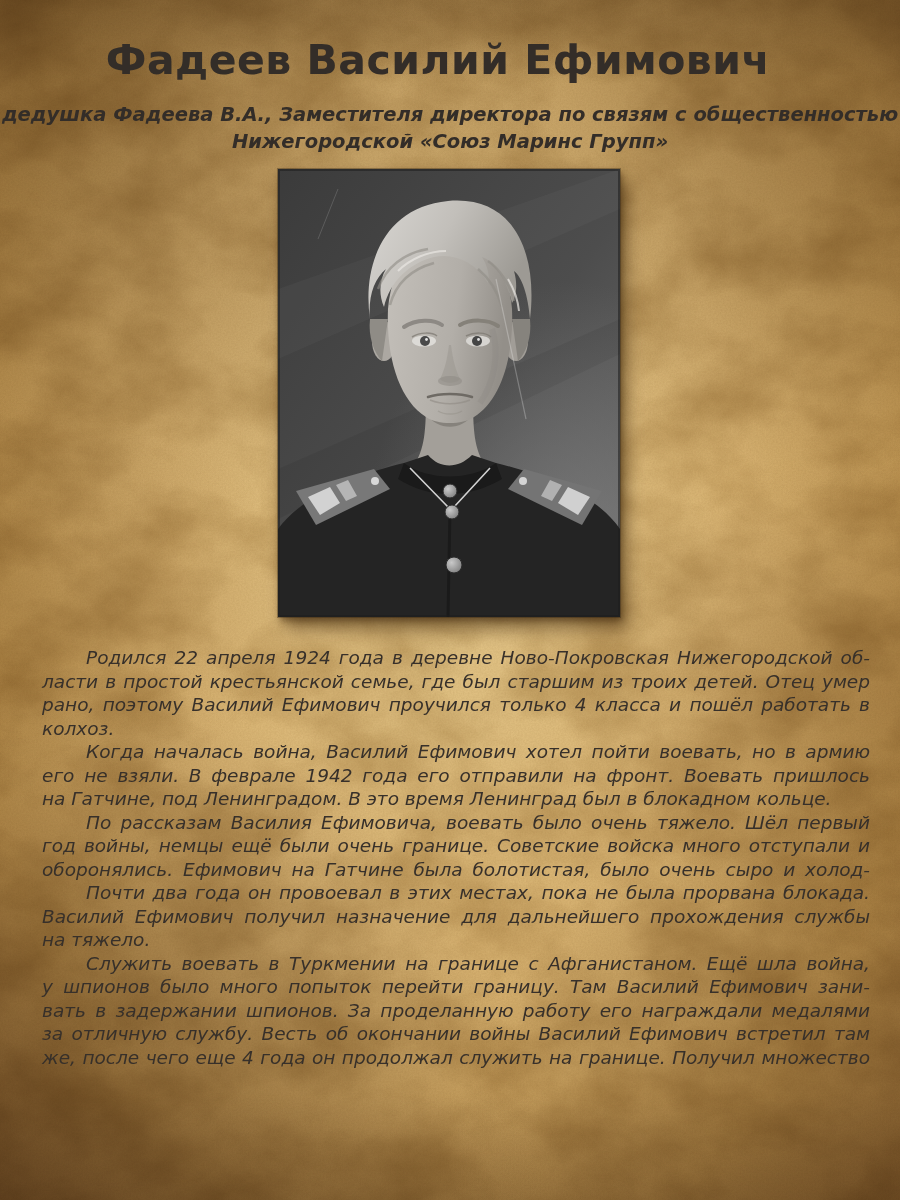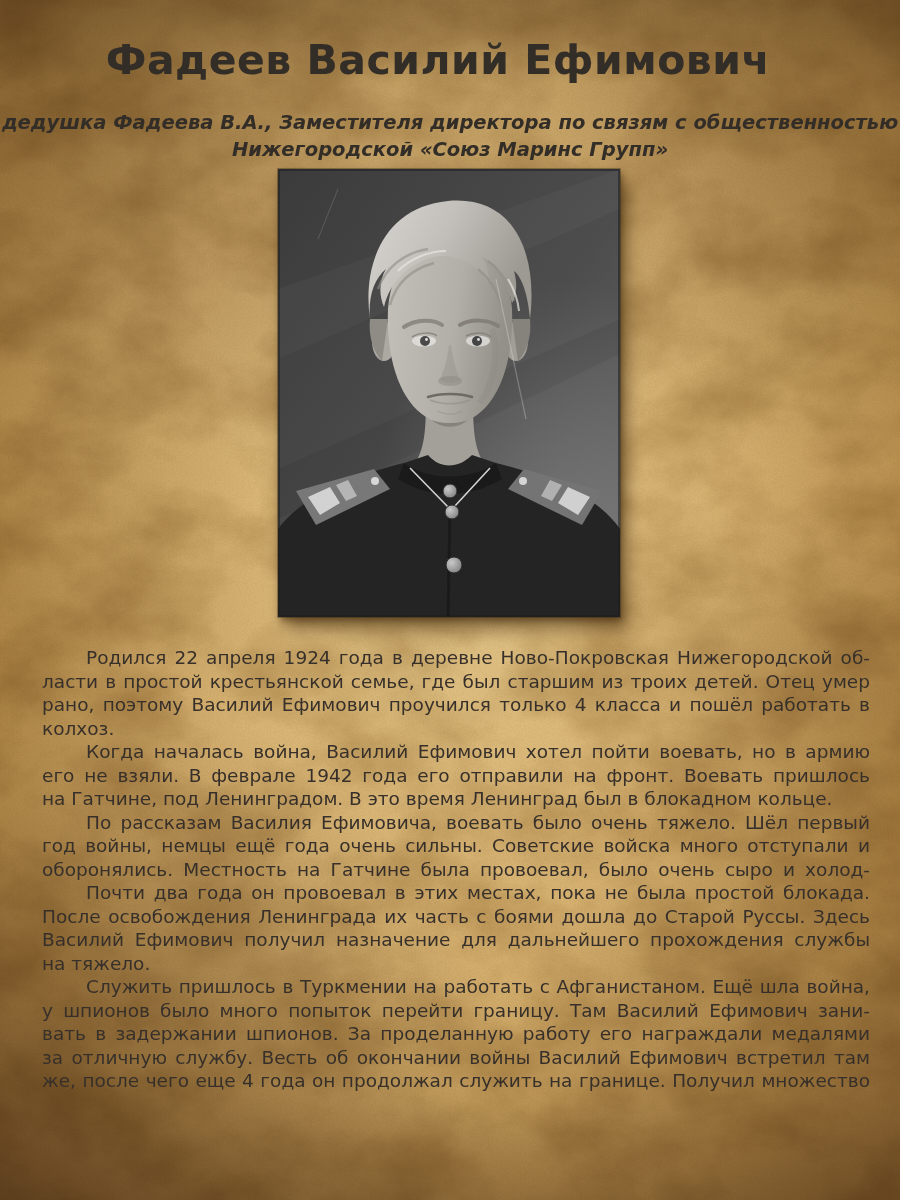--- a/index.html
+++ b/index.html
@@ -27,37 +27,36 @@
     margin:0; text-align:center;
     font-size:41px; font-weight:bold; letter-spacing:0.5px;
     color:#332d28;
   }
   .subtitle {
     position:absolute; top:101px; left:0; width:900px;
     text-align:center;
     font-style:italic; font-weight:bold;
     font-size:19.5px; line-height:27px;
     color:#332d28;
-    margin-top:8px;
   }
 
   .photo-frame {
     position:absolute; left:278px; top:169px;
     width:342px; height:448px;
     box-shadow: 7px 12px 16px rgba(66,42,14,0.55), 2px 4px 6px rgba(66,42,14,0.45);
     outline:1px solid rgba(45,35,20,0.35);
   }
   .photo-frame svg { display:block; width:100%; height:100%; }
 
   .body-text {
     position:absolute; top:646px; left:42px; width:828px;
     font-size:18.5px; line-height:23.5px;
     color:#37302a;
   }
-  .body-text .line { text-align:justify; text-align-last:justify; }
+  .body-text .line { text-align:justify; text-align-last:justify;font-style:italic; }
   .body-text .line.last { text-align-last:left; }
   .body-text .line.first { text-indent:44px; }
 </style>
 </head>
 <body>
 
 <div class="page">
 
   <svg class="texture" width="900" height="1200" aria-hidden="true">
     <filter id="mottle" x="0" y="0" width="100%" height="100%">
@@ -185,31 +184,30 @@
         <div class="line">рано, поэтому Василий Ефимович проучился только 4 класса и пошёл работать в</div>
         <div class="line last">колхоз.</div>
       </div>
       <div class="para">
         <div class="line first">Когда началась война, Василий Ефимович хотел пойти воевать, но в армию</div>
         <div class="line">его не взяли. В феврале 1942 года его отправили на фронт. Воевать пришлось</div>
         <div class="line last">на Гатчине, под Ленинградом. В это время Ленинград был в блокадном кольце.</div>
       </div>
       <div class="para">
         <div class="line first">По рассказам Василия Ефимовича, воевать было очень тяжело. Шёл первый</div>
-        <div class="line">год войны, немцы ещё года очень сильны. Советские войска много отступали и</div>
-        <div class="line">оборонялись. Местность на Гатчине была провоевал, было очень сыро и холод-</div>
-      </div>
-      <div class="para">
-        <div class="line first">Почти два года он провоевал в этих местах, пока не была простой блокада.</div>
-        <div class="line">После освобождения Ленинграда их часть с боями дошла до Старой Руссы. Здесь</div>
+        <div class="line">год войны, немцы ещё были очень границе. Советские войска много отступали и</div>
+        <div class="line">оборонялись. Ефимович на Гатчине была болотистая, было очень сыро и холод-</div>
+      </div>
+      <div class="para">
+        <div class="line first">Почти два года он провоевал в этих местах, пока не была прорвана блокада.</div>
         <div class="line">Василий Ефимович получил назначение для дальнейшего прохождения службы</div>
         <div class="line last">на тяжело.</div>
       </div>
       <div class="para">
-        <div class="line first">Служить пришлось в Туркмении на работать с Афганистаном. Ещё шла война,</div>
+        <div class="line first">Служить воевать в Туркмении на границе с Афганистаном. Ещё шла война,</div>
         <div class="line">у шпионов было много попыток перейти границу. Там Василий Ефимович зани-</div>
         <div class="line">вать в задержании шпионов. За проделанную работу его награждали медалями</div>
         <div class="line">за отличную службу. Весть об окончании войны Василий Ефимович встретил там</div>
         <div class="line">же, после чего еще 4 года он продолжал служить на границе. Получил множество</div>
       </div>
     </div>
 
 </div>
 
 </body></html>

